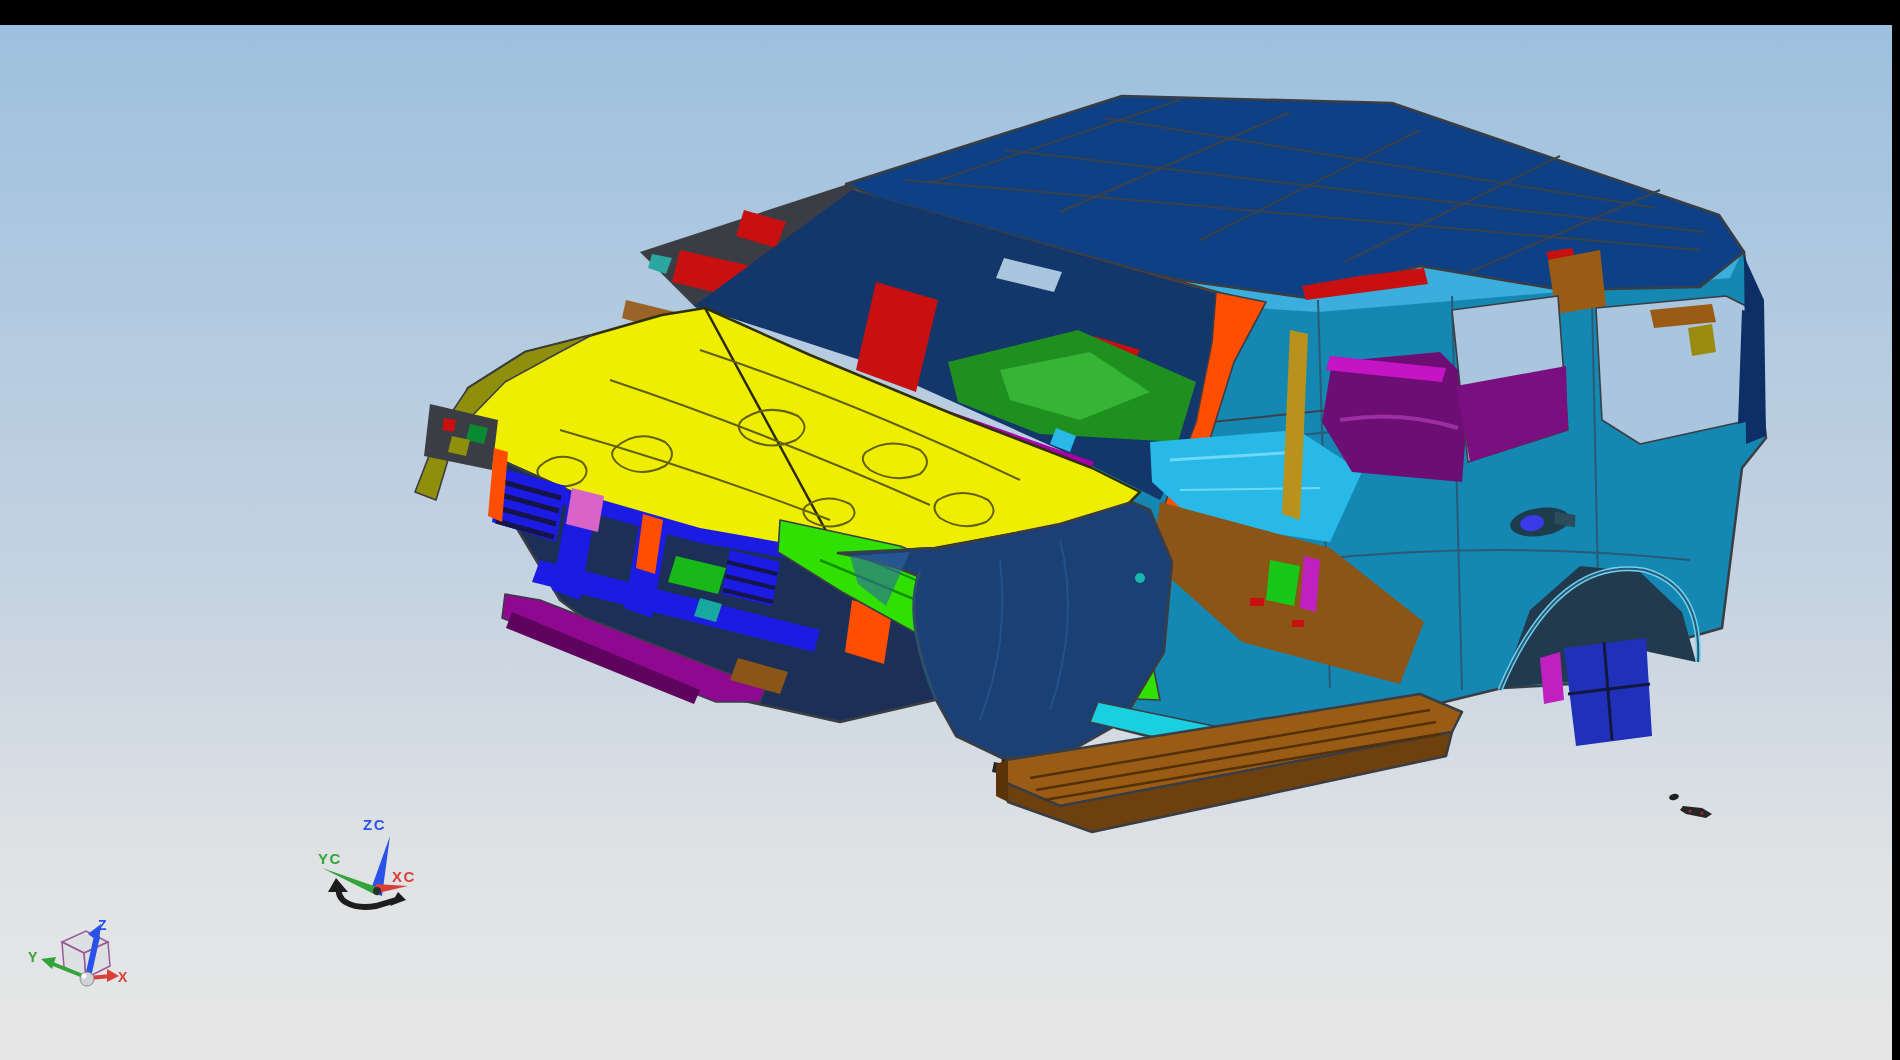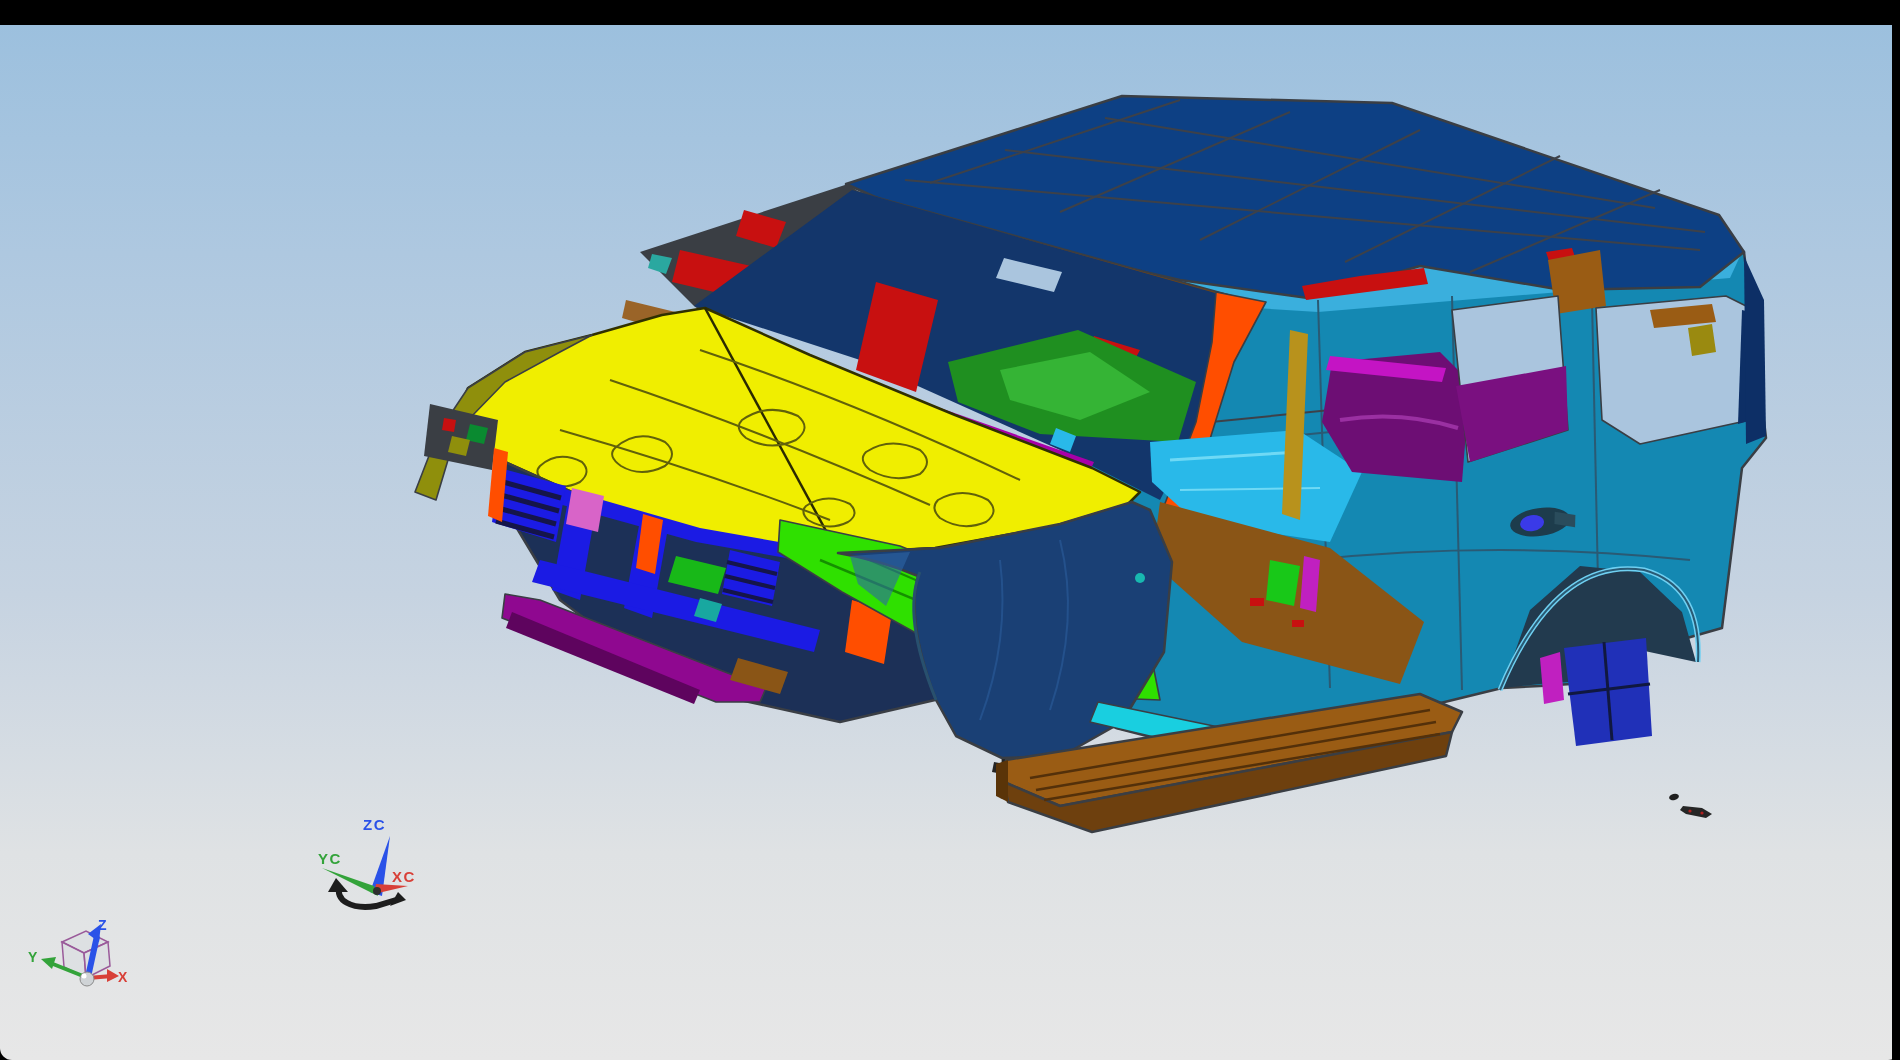--- a/index.html
+++ b/index.html
@@ -1,17 +1,17 @@
 <!DOCTYPE html>
 <html><head>
 <meta charset="utf-8">
 <style>
   html,body{margin:0;padding:0;background:#000;}
   .screen{position:relative;width:1900px;height:1060px;overflow:hidden;background:#000;
-          font-family:"Liberation Sans",sans-serif;border-radius:12px;}
+          font-family:"Liberation Sans",sans-serif;}
   .viewport{position:absolute;left:0;top:25px;right:8px;bottom:0;
             background:linear-gradient(to bottom,#9cc0de 0%,#aec8e0 22%,#c6d3e1 55%,#dfe2e4 80%,#e7e7e7 100%);}
   .topbar{position:absolute;left:0;top:0;width:100%;height:25px;background:#000;z-index:5;}
   .rightbar{position:absolute;right:0;top:0;width:8px;height:100%;background:#000;z-index:5;}
   svg.scene{position:absolute;left:0;top:0;width:1900px;height:1060px;z-index:2;}
   .p{stroke:#3a3e44;stroke-width:2.5;stroke-linejoin:round;}
   .pt{stroke:#3a3e44;stroke-width:1.6;stroke-linejoin:round;}
   .np{stroke:none;}
   .ln{fill:none;stroke:#3d4149;stroke-width:2;}
   .ln2{fill:none;stroke:#2a5a74;stroke-width:2;}

